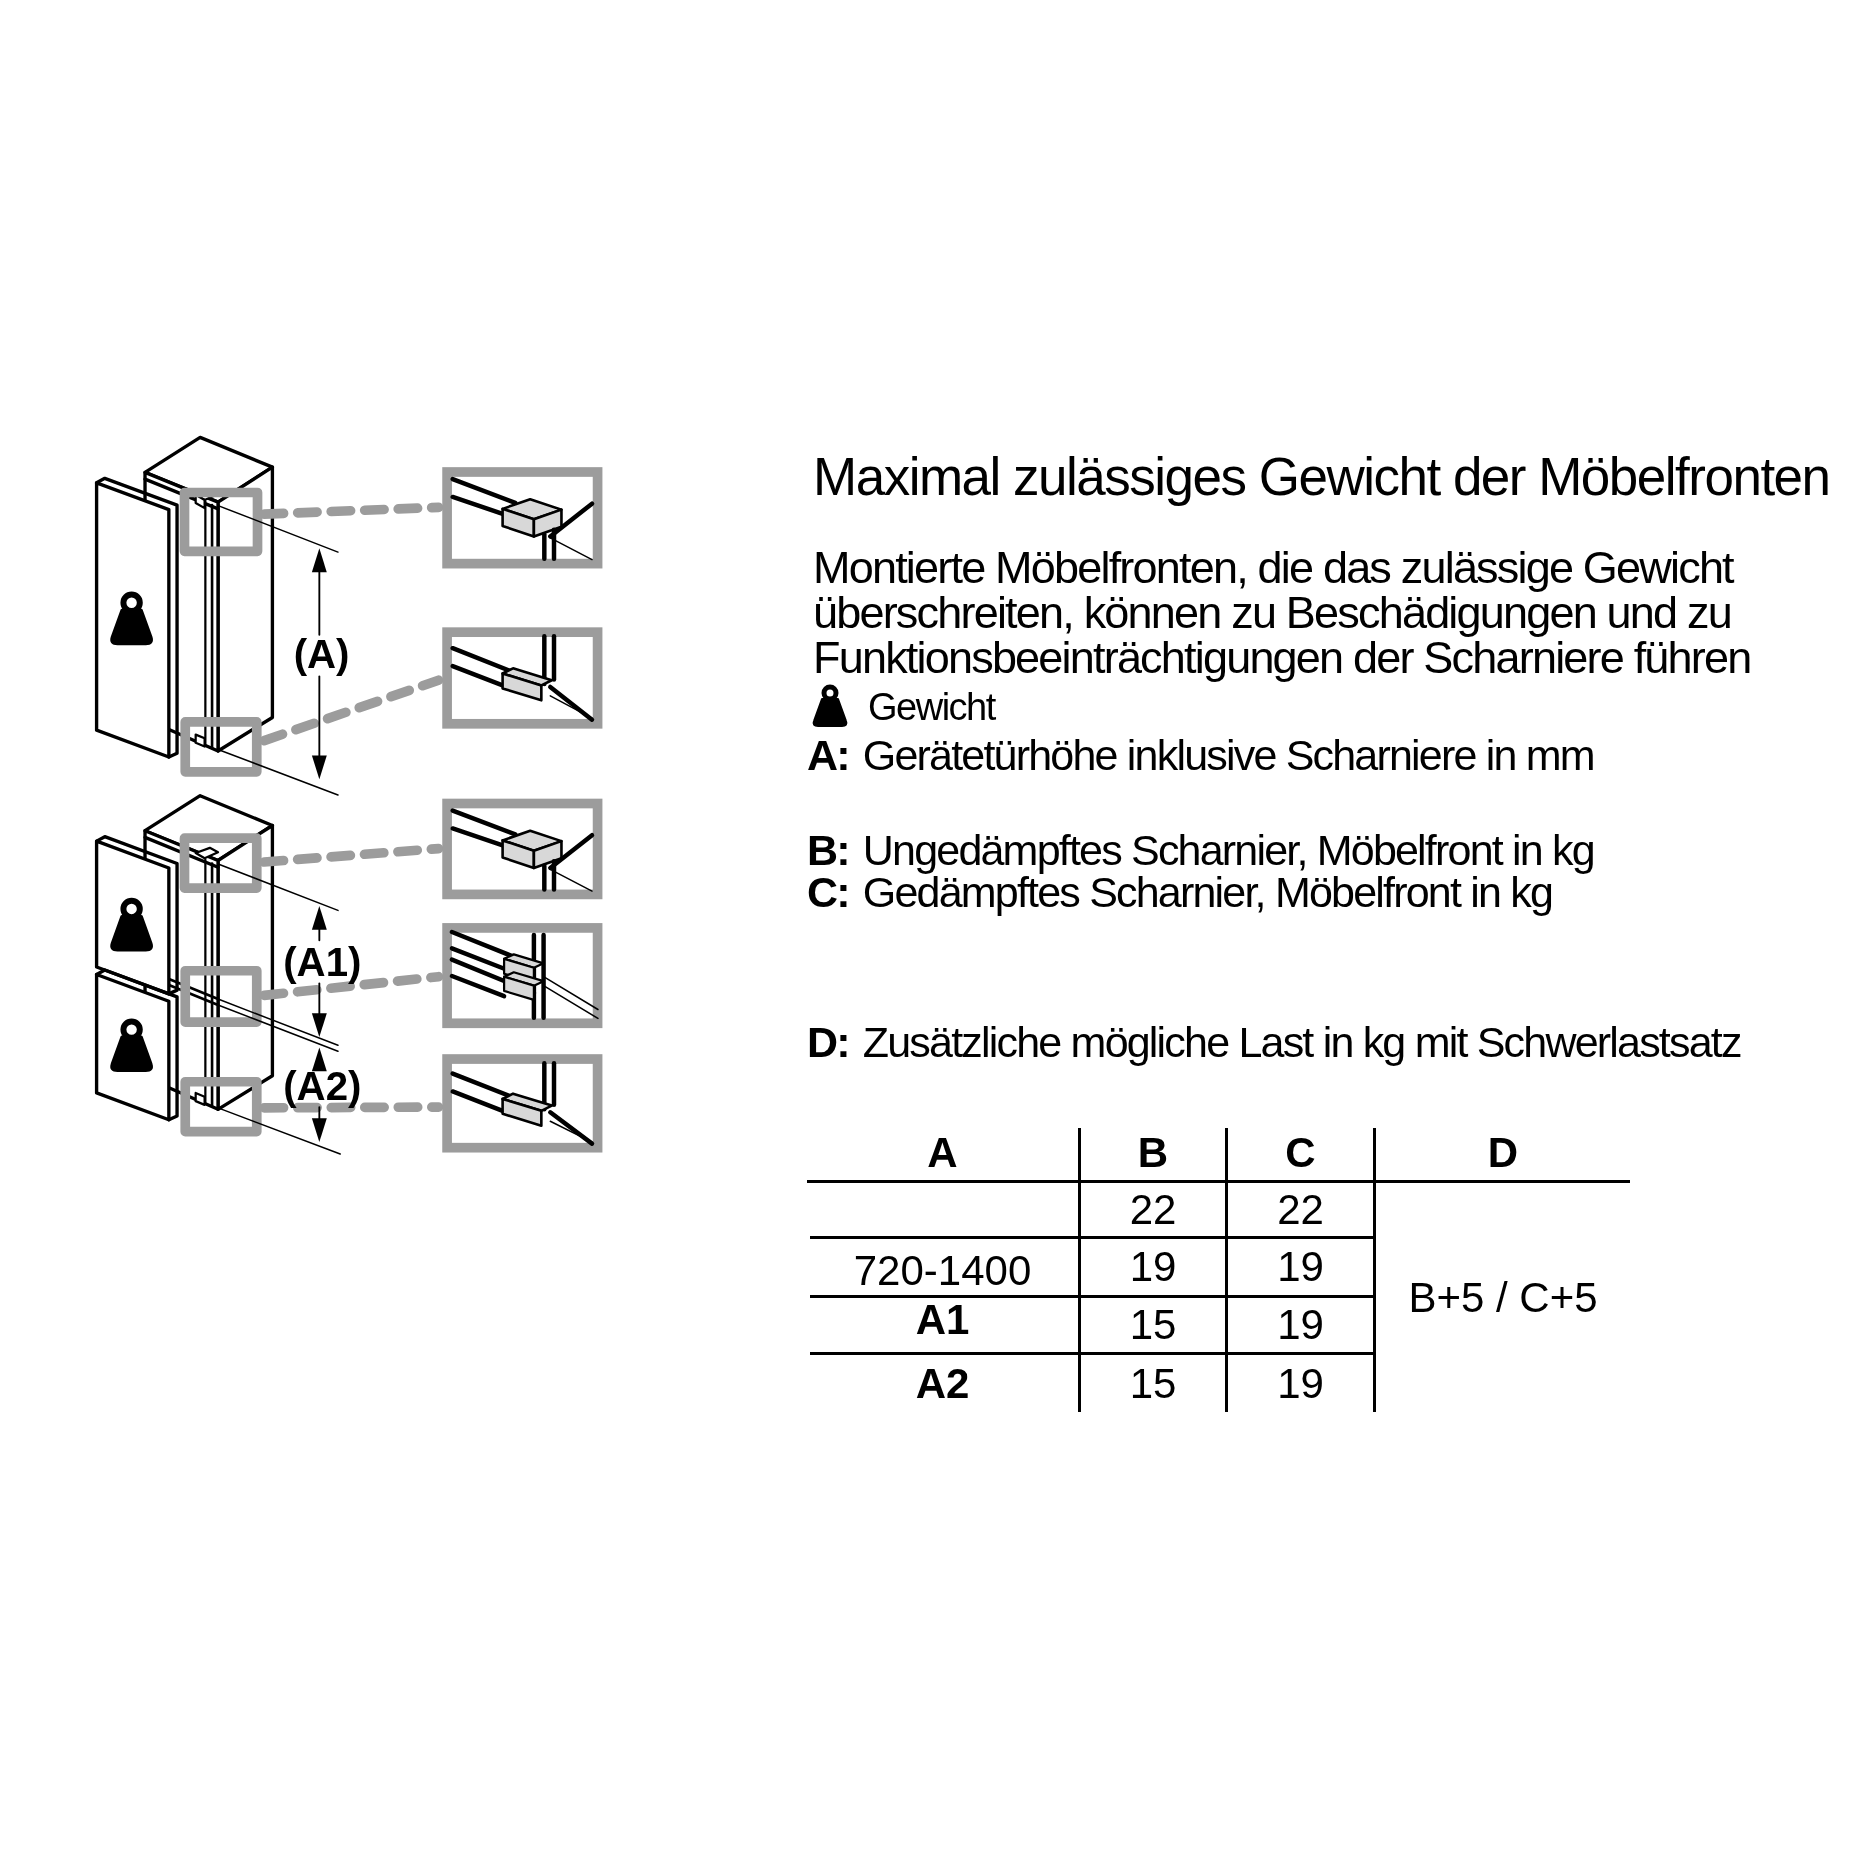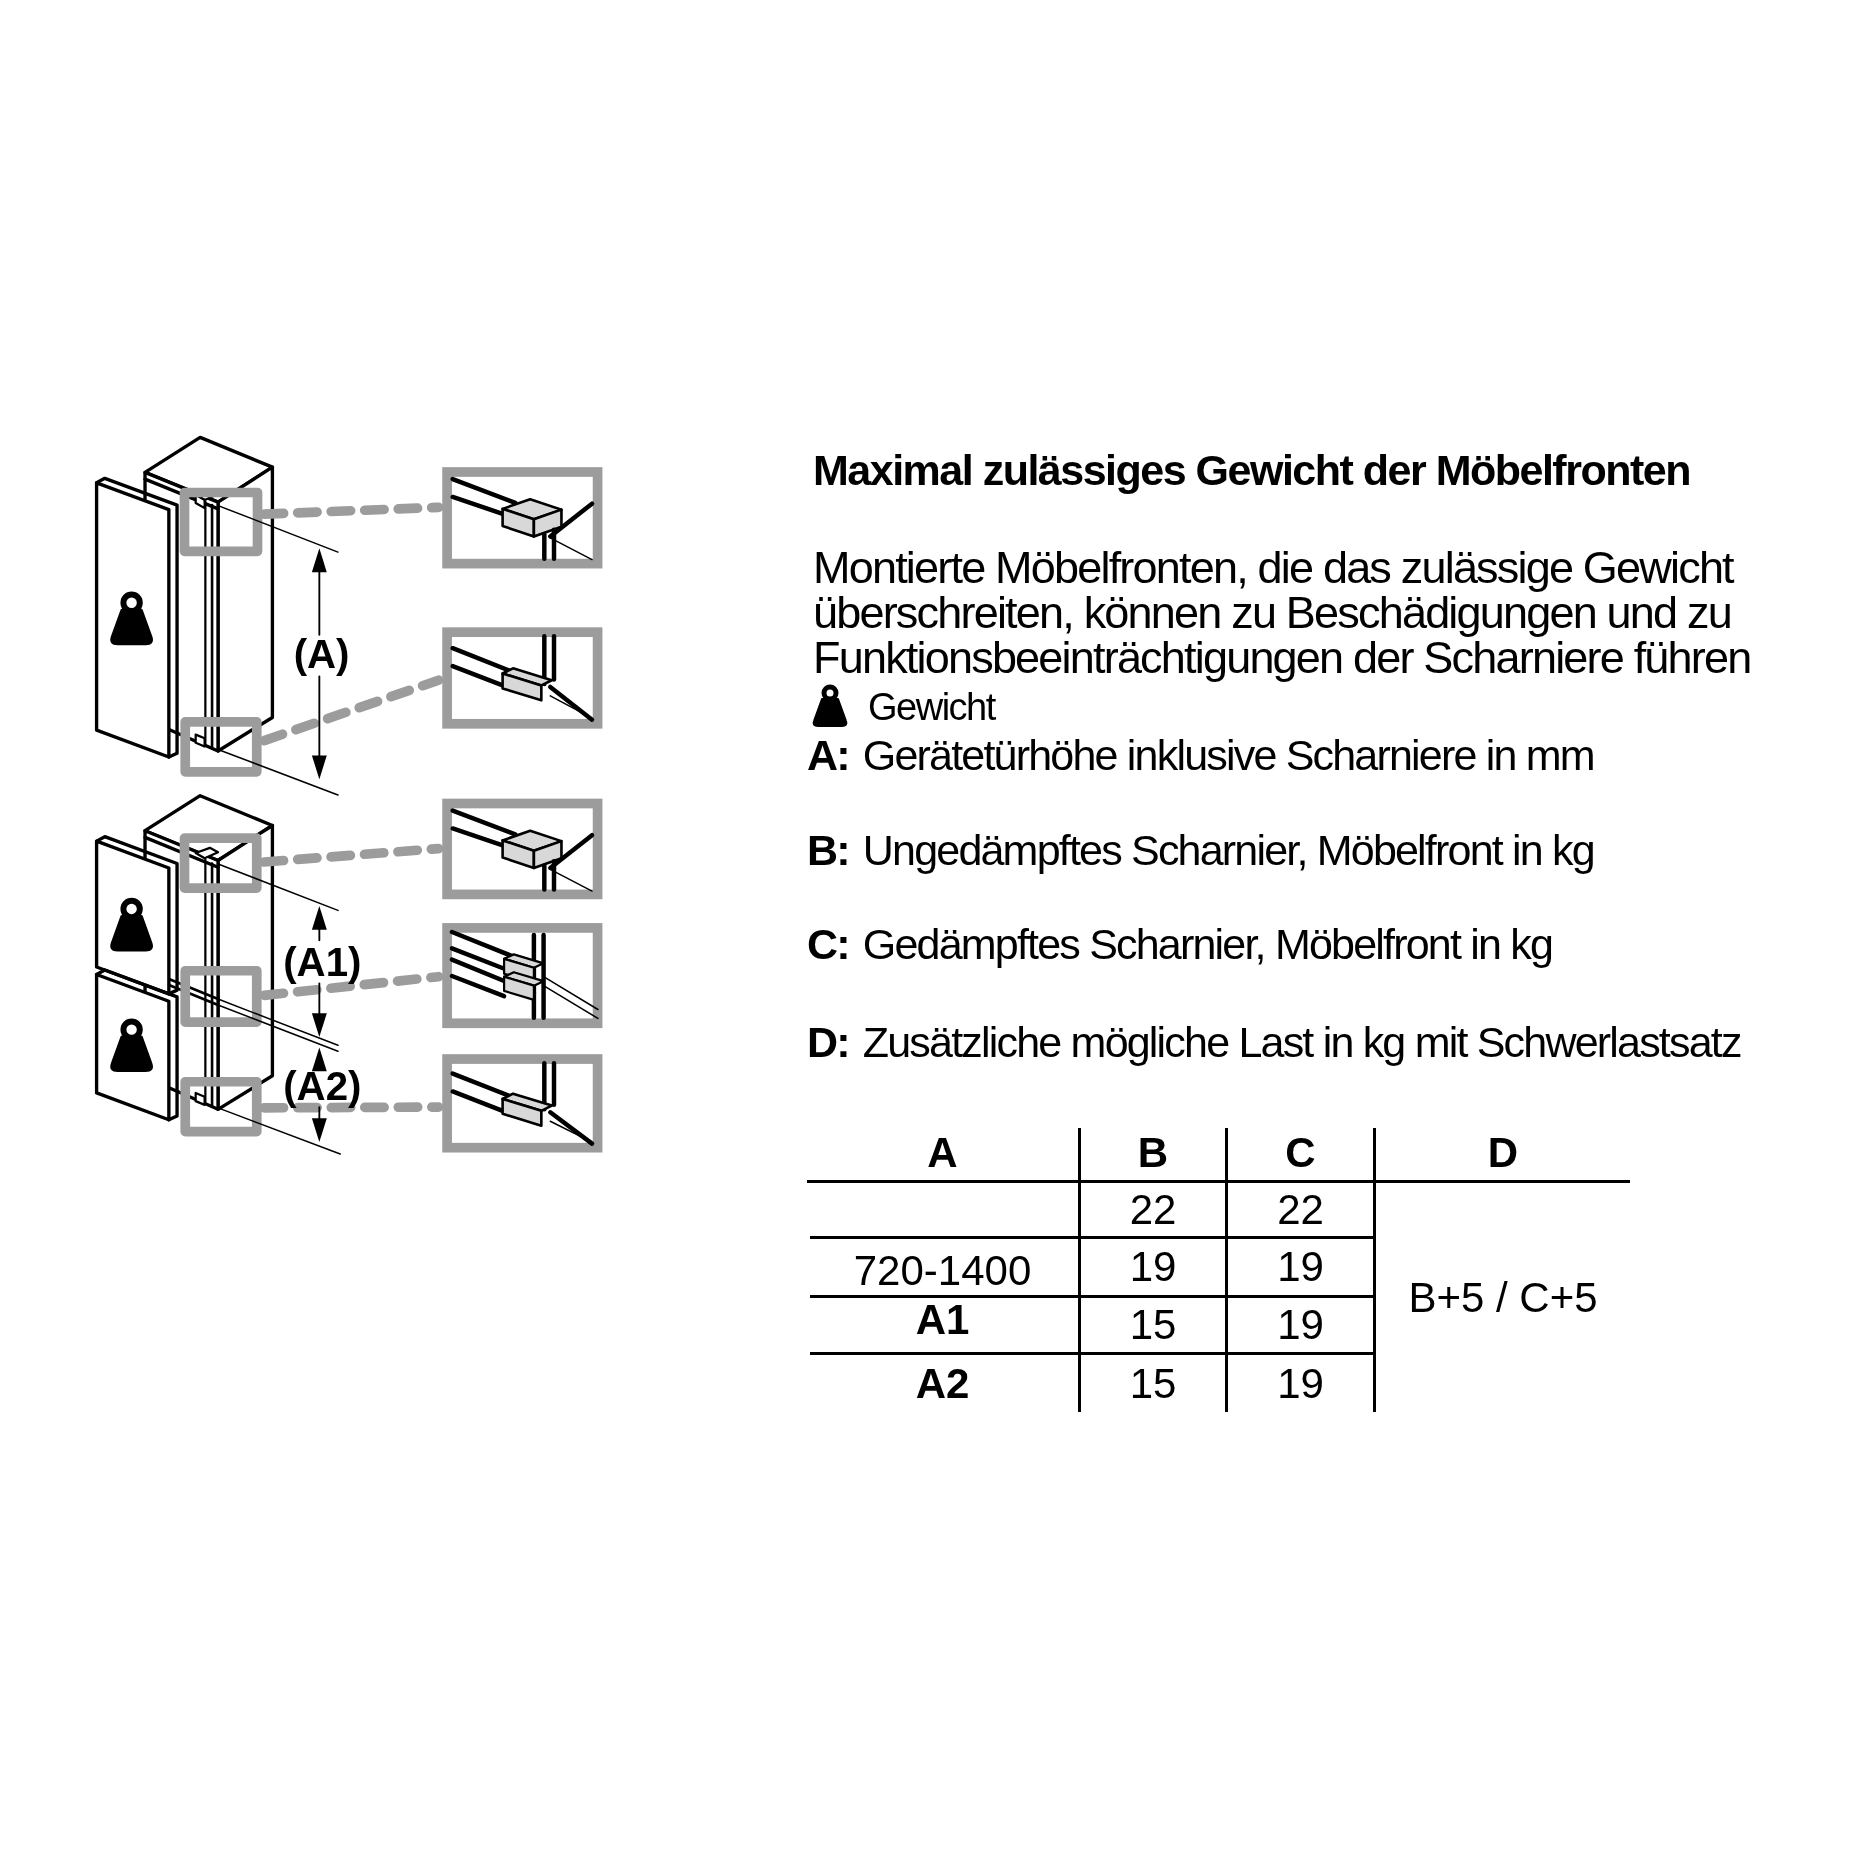--- a/index.html
+++ b/index.html
@@ -1,19 +1,19 @@
 <!DOCTYPE html>
 <html><head>
 <meta charset="utf-8">
 <style>
   html,body{margin:0;padding:0;background:#ffffff;}
   .canvas{position:relative;width:1872px;height:1872px;background:#ffffff;overflow:hidden;
           font-family:"Liberation Sans", sans-serif;color:#000;}
   .abs{position:absolute;}
-  .title{left:813px;top:446px;font-size:43px;font-weight:bold;letter-spacing:-1.5px;white-space:nowrap;}
+  .title{left:813px;top:446px;font-size:53px;font-weight:normal;letter-spacing:-1.5px;white-space:nowrap;}
   .para{left:813px;top:545px;font-size:45px;letter-spacing:-1.8px;line-height:45px;white-space:nowrap;}
   .legendrow{left:807px;font-size:43px;letter-spacing:-1.8px;white-space:nowrap;}
   .legendrow .dt{font-weight:bold;margin-right:14px;}
   .wicon{left:810px;top:684px;}
   .gewtext{left:868px;top:686px;font-size:38px;letter-spacing:-1.5px;}
   
   .tbl{left:807px;top:1126px;width:825px;height:286px;font-size:42px;}
   .cell{position:absolute;display:flex;align-items:center;justify-content:center;white-space:nowrap;}
   .bold{font-weight:bold;}
   .hline,.vline{position:absolute;background:#000;}
@@ -223,21 +223,21 @@
     <path d="M 12 15 L 28 15 L 36 37 Q 38 42 32 42 L 8 42 Q 2 42 4 37 Z" fill="#000" stroke="#000" stroke-width="2" stroke-linejoin="round"></path>
   </svg>
   <div class="abs gewtext">Gewicht</div>
 
   <div class="abs legendrow" style="top:826px">
     <span class="dt">B:</span><span>Ungedämpftes Scharnier, Möbelfront in kg</span>
   </div>
   <div class="abs legendrow" style="top:731px">
     <span class="dt">A:</span><span>Gerätetürhöhe inklusive Scharniere in mm</span>
   </div>
-  <div class="abs legendrow" style="top:920px">
+  <div class="abs legendrow" style="top:868px">
     <span class="dt">C:</span><span>Gedämpftes Scharnier, Möbelfront in kg</span>
   </div>
   <div class="abs legendrow" style="top:1018px">
     <span class="dt">D:</span><span>Zusätzliche mögliche Last in kg mit Schwerlastsatz</span>
   </div>
 
   <div class="abs tbl">
 
     <div class="vline" style="left:271px;top:2px;width:3px;height:284px"></div>
     <div class="vline" style="left:418px;top:2px;width:3px;height:284px"></div>

